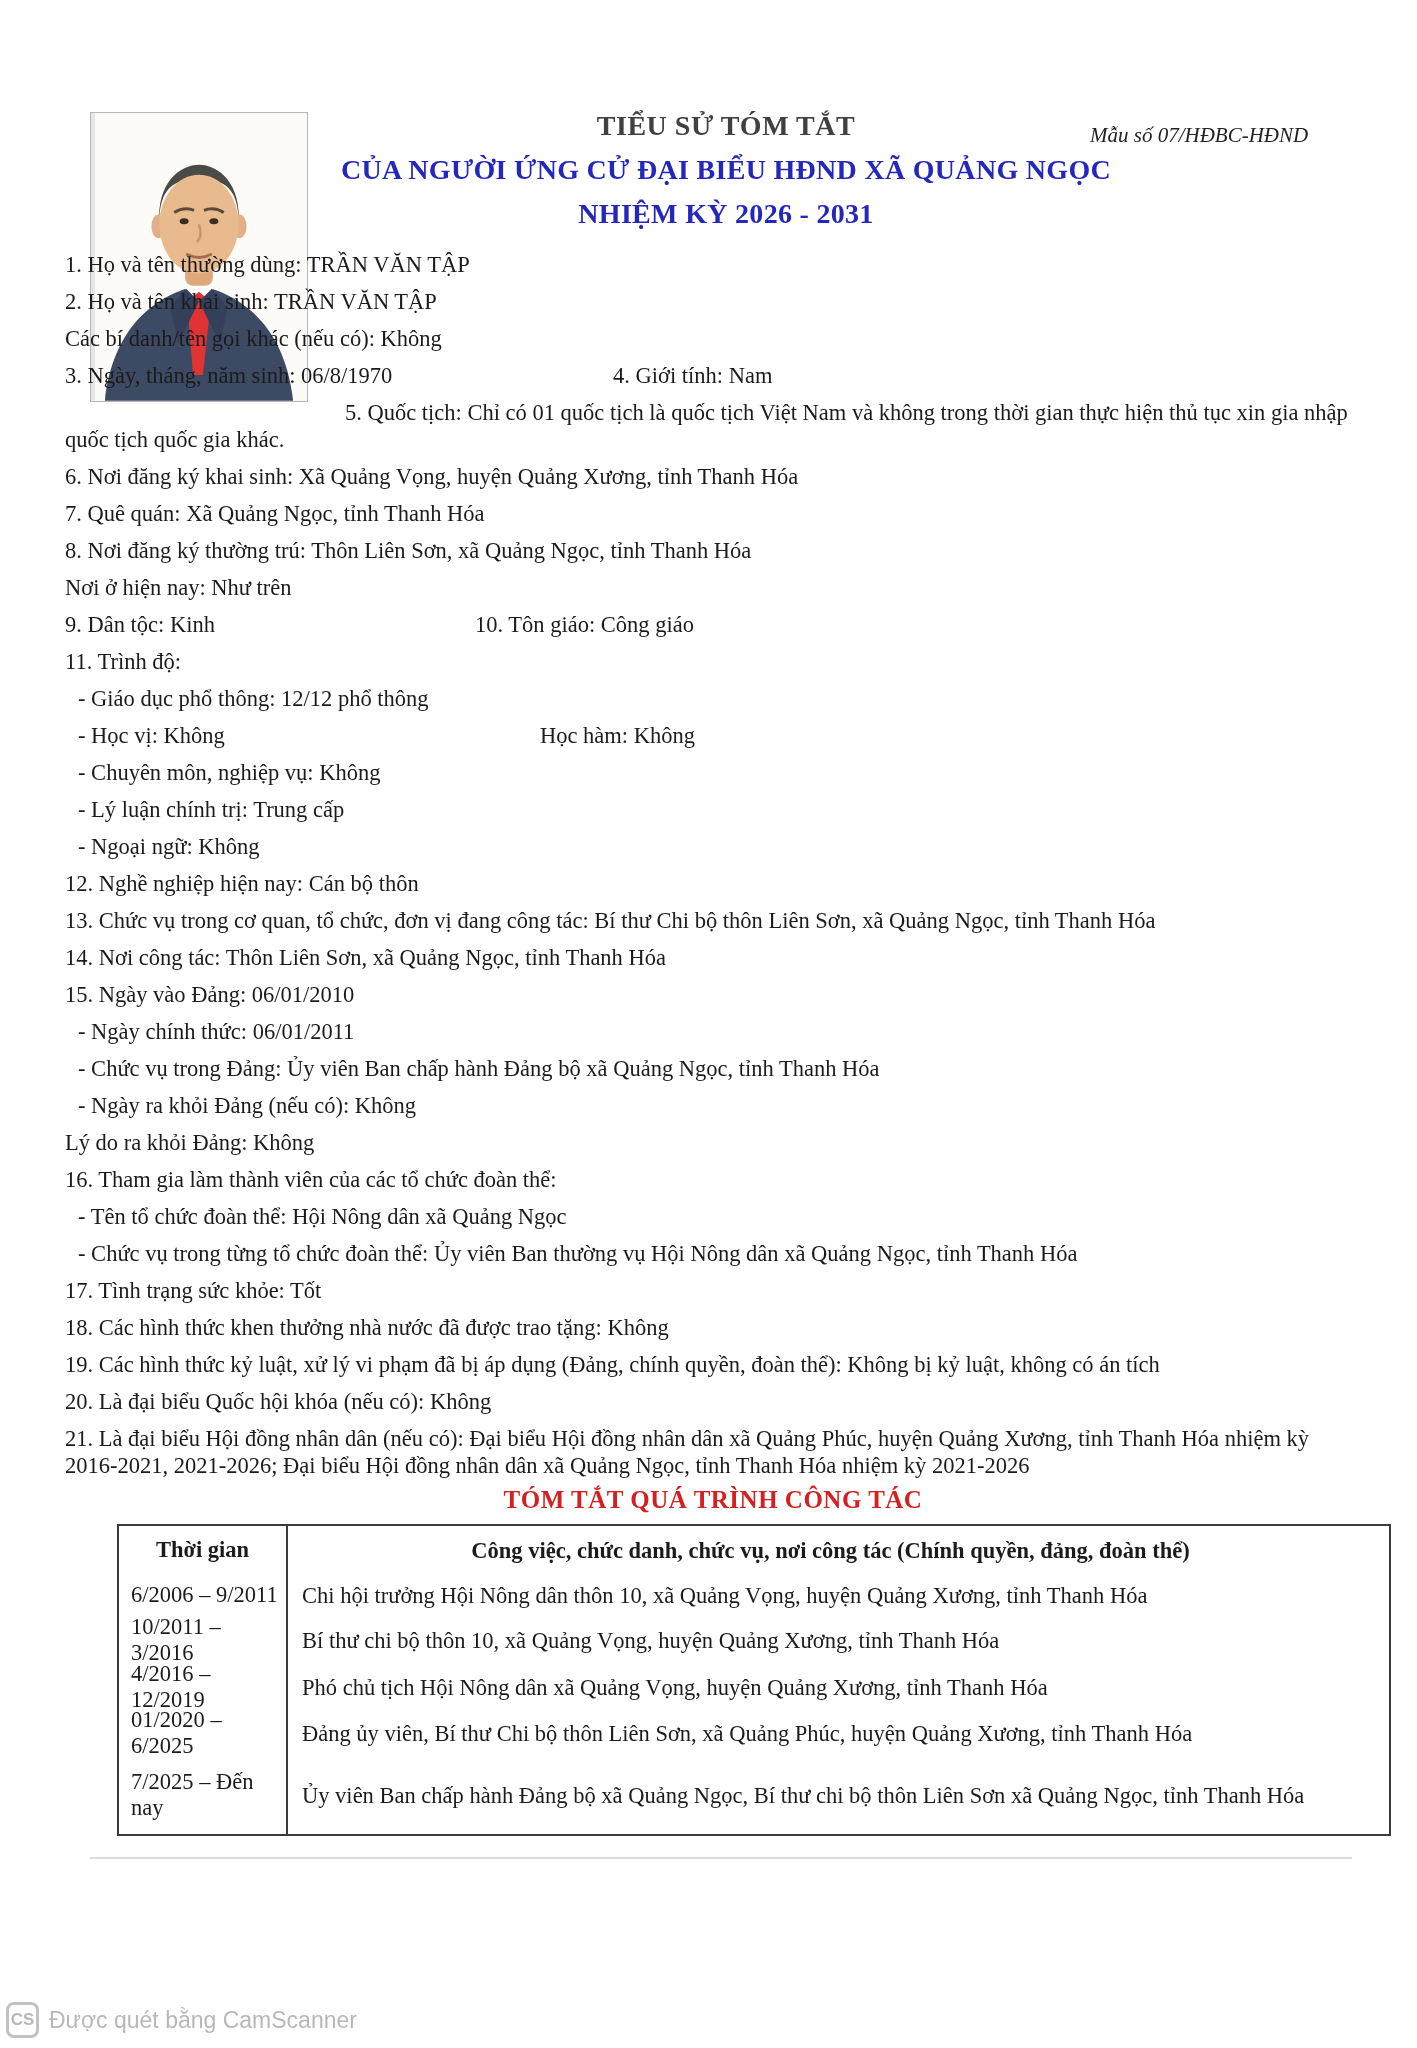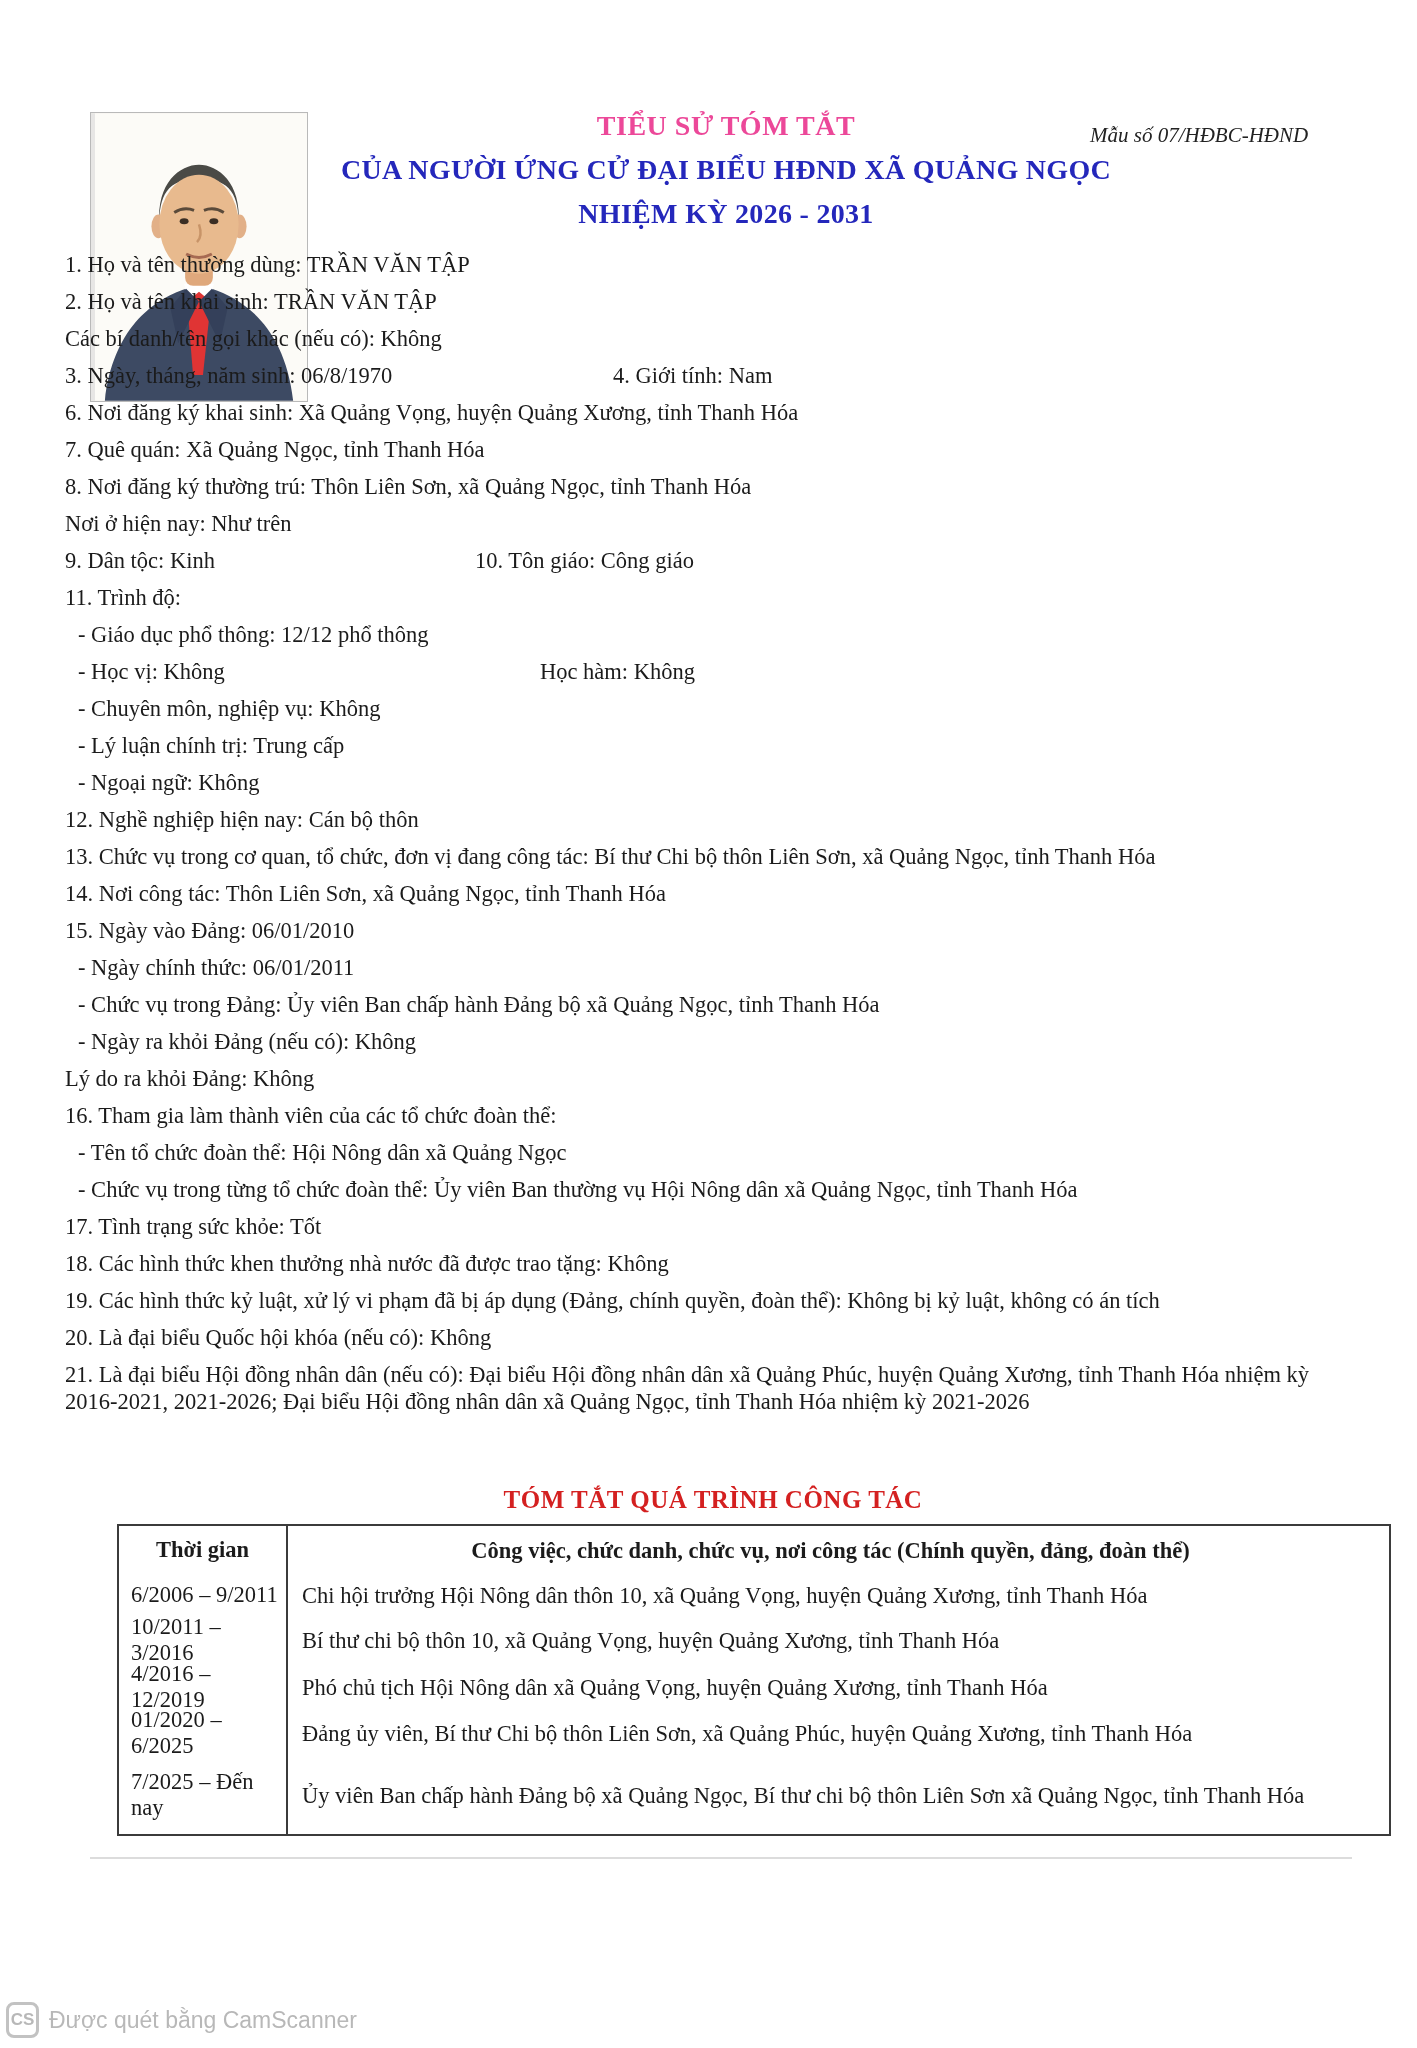--- a/index.html
+++ b/index.html
@@ -11,21 +11,21 @@
     color:#1b1b1b; font-size:22.5px;
   }
   .form-no {
     position:absolute; top:78px; left:1090px;
     font-style:italic; font-size:21px; color:#222;margin-top:45px;
   }
   .titles {
     position:absolute; top:104px; left:65px; width:1296px;
     text-align:center; padding-left:26px; font-weight:bold; line-height:44px;
   }
-  .title-red  { color:#ec4899; font-size:28px; letter-spacing:.5px; }
+  .title-red  { color:#404040; font-size:28px; letter-spacing:.5px; }
   .title-blue { color:#2427bb; font-size:28px; letter-spacing:.3px; }
 
   .photo-frame {
     position:absolute; left:90px; top:112px; width:218px; height:290px;
     border:1px solid #b9b9b9; background:#fcfbf7;
     box-shadow:inset 2px 0 3px rgba(0,0,0,.12);
   }
   .photo-frame svg { display:block; width:100%; height:100%; }
 
   .bio { position:absolute; left:65px; top:241px; width:1296px; }
@@ -121,20 +121,21 @@
 
       <rect x="0" y="0" width="4" height="290" fill="#d9d9d9" opacity="0.6"></rect>
     </svg>
   </div>
 
   <div class="bio">
     <p class="wrap-photo">1. Họ và tên thường dùng: TRẦN VĂN TẬP</p>
     <p class="wrap-photo">2. Họ và tên khai sinh: TRẦN VĂN TẬP</p>
     <p class="wrap-photo-i">Các bí danh/tên gọi khác (nếu có): Không</p>
     <p class="wrap-photo"><span class="spacer-gender">3. Ngày, tháng, năm sinh: 06/8/1970</span><span>4. Giới tính: Nam</span></p>
+    <p class="hang-indent">5. Quốc tịch: Chỉ có 01 quốc tịch là quốc tịch Việt Nam và không trong thời gian thực hiện thủ tục xin gia nhập quốc tịch quốc gia khác.</p>
     <p>6. Nơi đăng ký khai sinh: Xã Quảng Vọng, huyện Quảng Xương, tỉnh Thanh Hóa</p>
     <p>7. Quê quán: Xã Quảng Ngọc, tỉnh Thanh Hóa</p>
     <p>8. Nơi đăng ký thường trú: Thôn Liên Sơn, xã Quảng Ngọc, tỉnh Thanh Hóa</p>
     <p>Nơi ở hiện nay: Như trên</p>
     <p><span class="spacer-religion">9. Dân tộc: Kinh</span><span>10. Tôn giáo: Công giáo</span></p>
     <p>11. Trình độ:</p>
     <p class="sub">- Giáo dục phổ thông: 12/12 phổ thông</p>
     <p class="sub"><span class="spacer-degree">- Học vị: Không</span><span>Học hàm: Không</span></p>
     <p class="sub">- Chuyên môn, nghiệp vụ: Không</p>
     <p class="sub">- Lý luận chính trị: Trung cấp</p>

